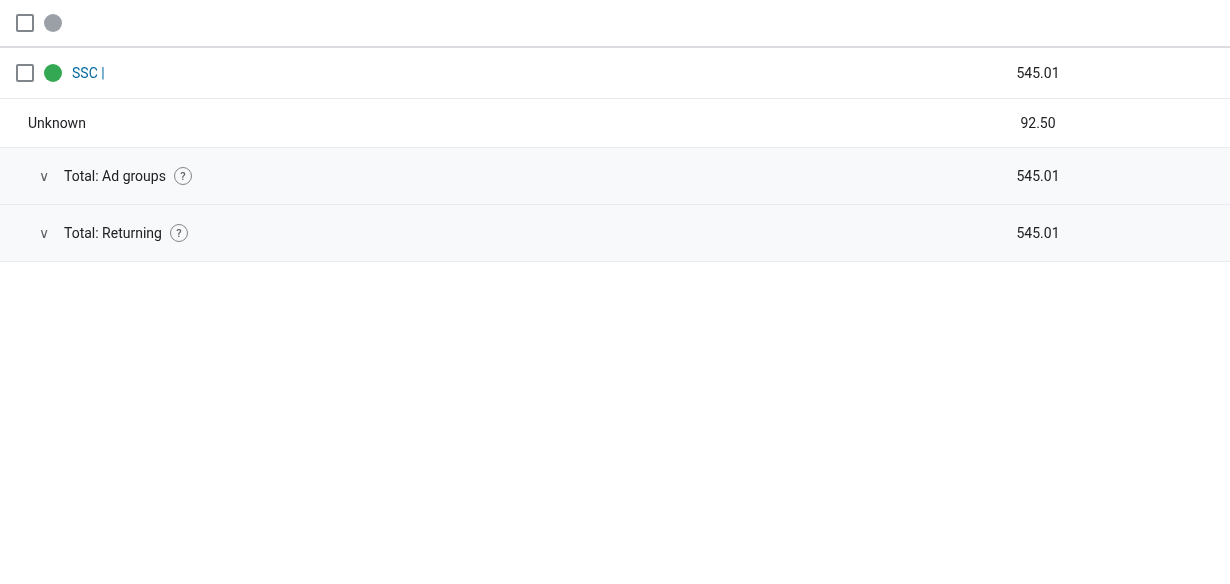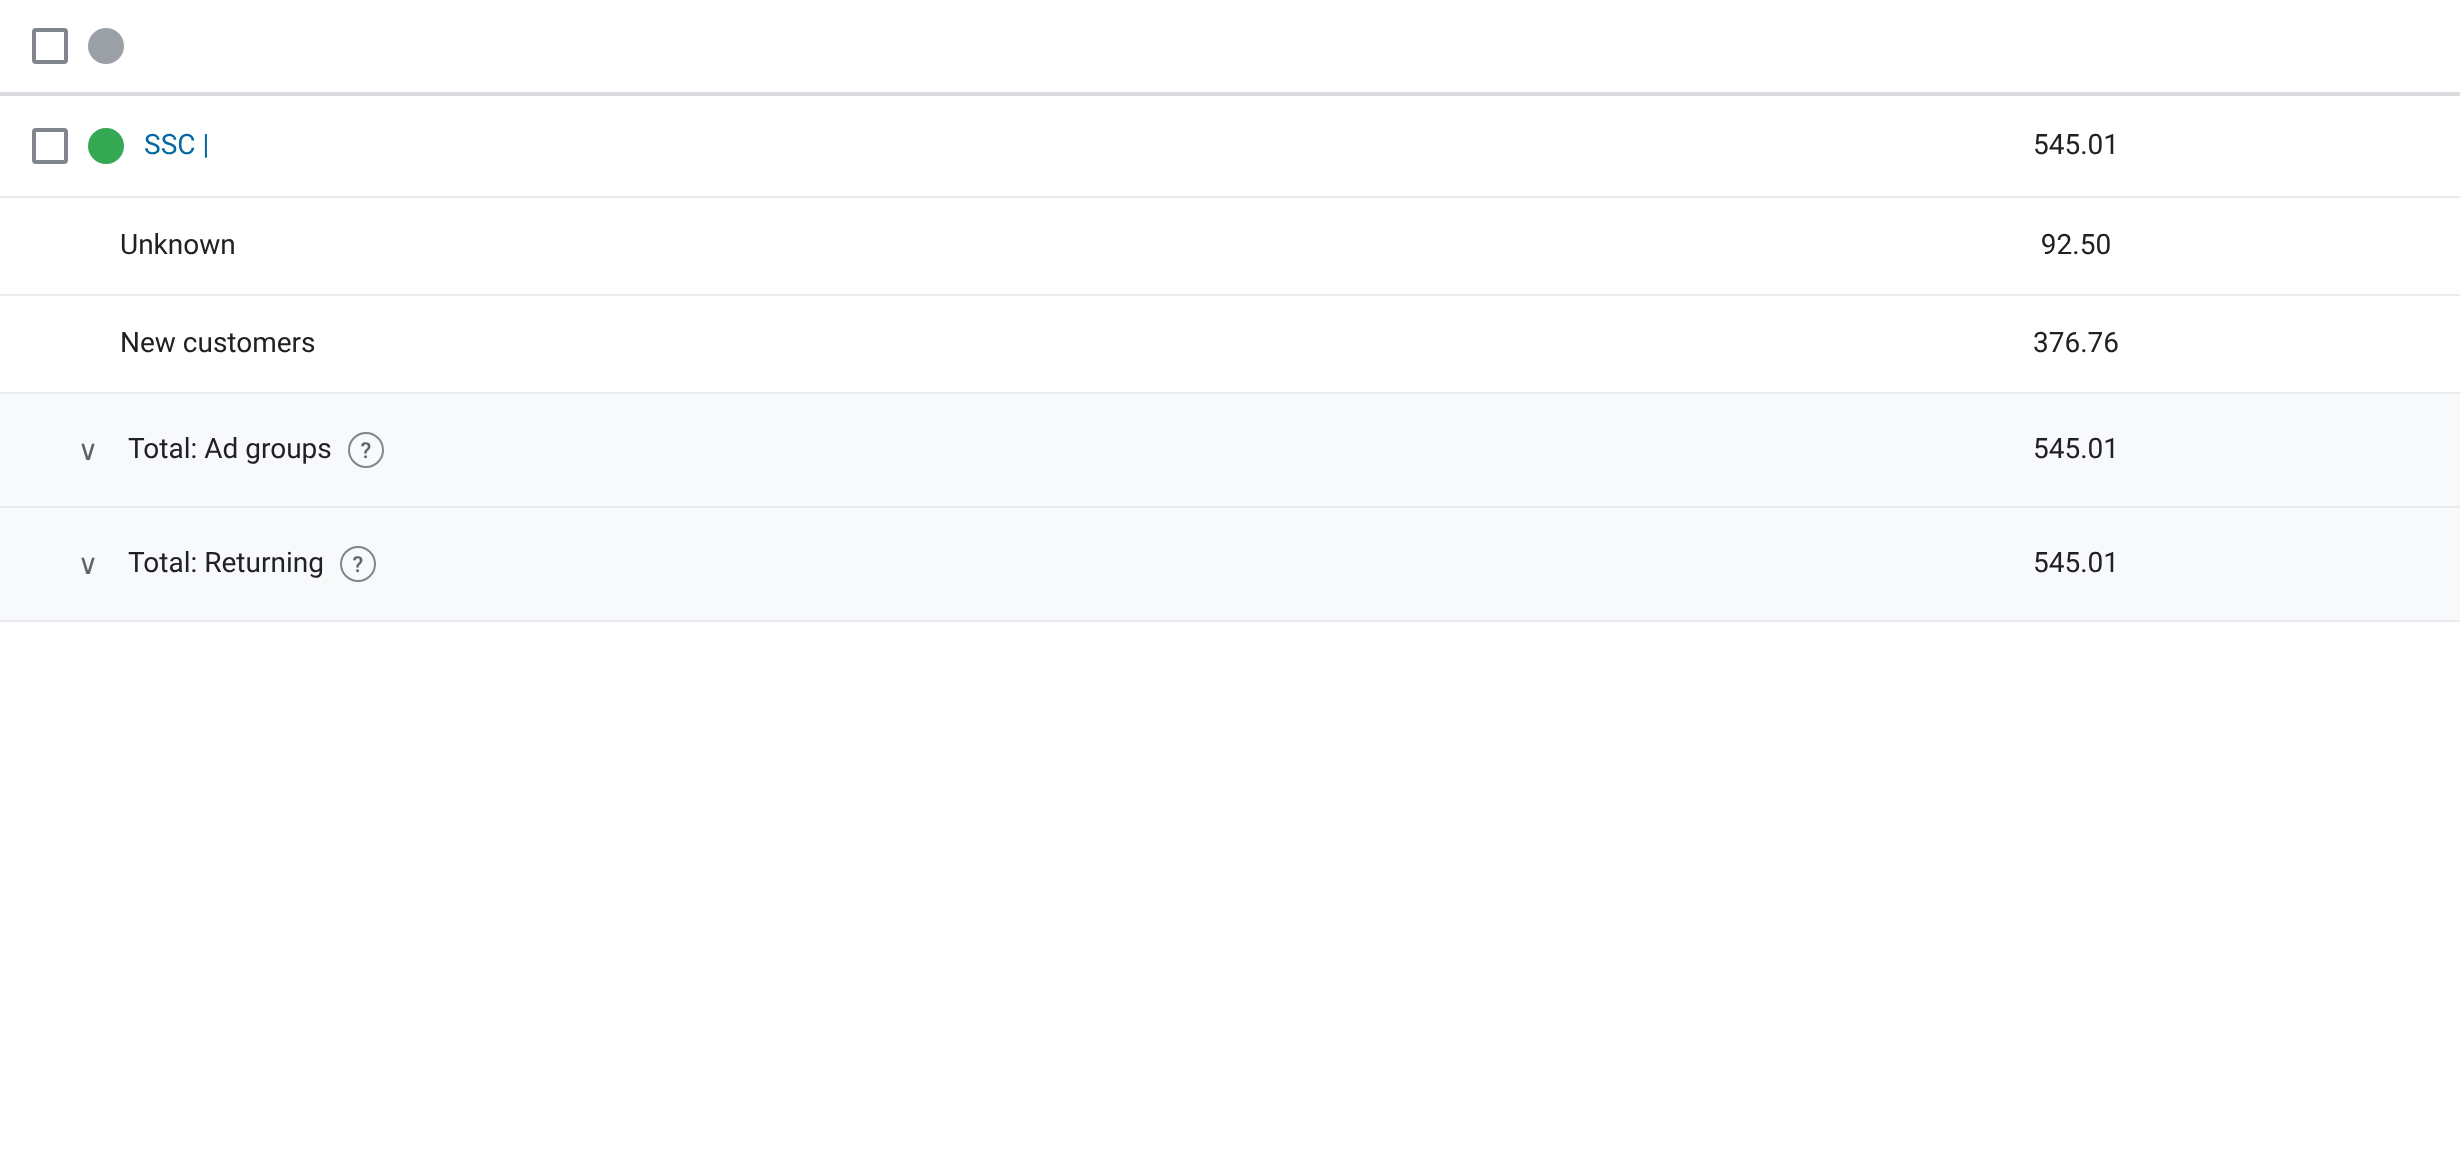--- a/index.html
+++ b/index.html
@@ -127,21 +127,21 @@
       gap: 10px;
     }
 
     .ssc-link {
       color: #0369a1;
       text-decoration: none;
       cursor: pointer;
     }
 
     .sub-row td.col-adgroup {
-      padding-left: 60px;
+      padding-left: 28px;
     }
 
     .chevron-icon {
       font-size: 14px;
       color: #5f6368;
       display: inline-flex;
       align-items: center;
       justify-content: center;
       width: 24px;
       height: 24px;
@@ -208,29 +208,20 @@
       </tr>
       <tr class="sub-row">
         <td class="col-adgroup">
           <div class="ad-group-cell">
             <span>Unknown</span>
           </div>
         </td>
         <td class="col-status"></td>
         <td class="col-conversions">92.50</td>
       </tr>
-      <tr class="sub-row">
-        <td class="col-adgroup">
-          <div class="ad-group-cell">
-            <span>New customers</span>
-          </div>
-        </td>
-        <td class="col-status"></td>
-        <td class="col-conversions">376.76</td>
-      </tr>
       <tr class="total-row">
         <td class="col-adgroup">
           <div class="total-adgroup-cell">
             <span class="chevron-icon">∨</span>
             <span>Total: Ad groups</span>
             <span class="help-icon">?</span>
           </div>
         </td>
         <td class="col-status"></td>
         <td class="col-conversions">545.01</td>

